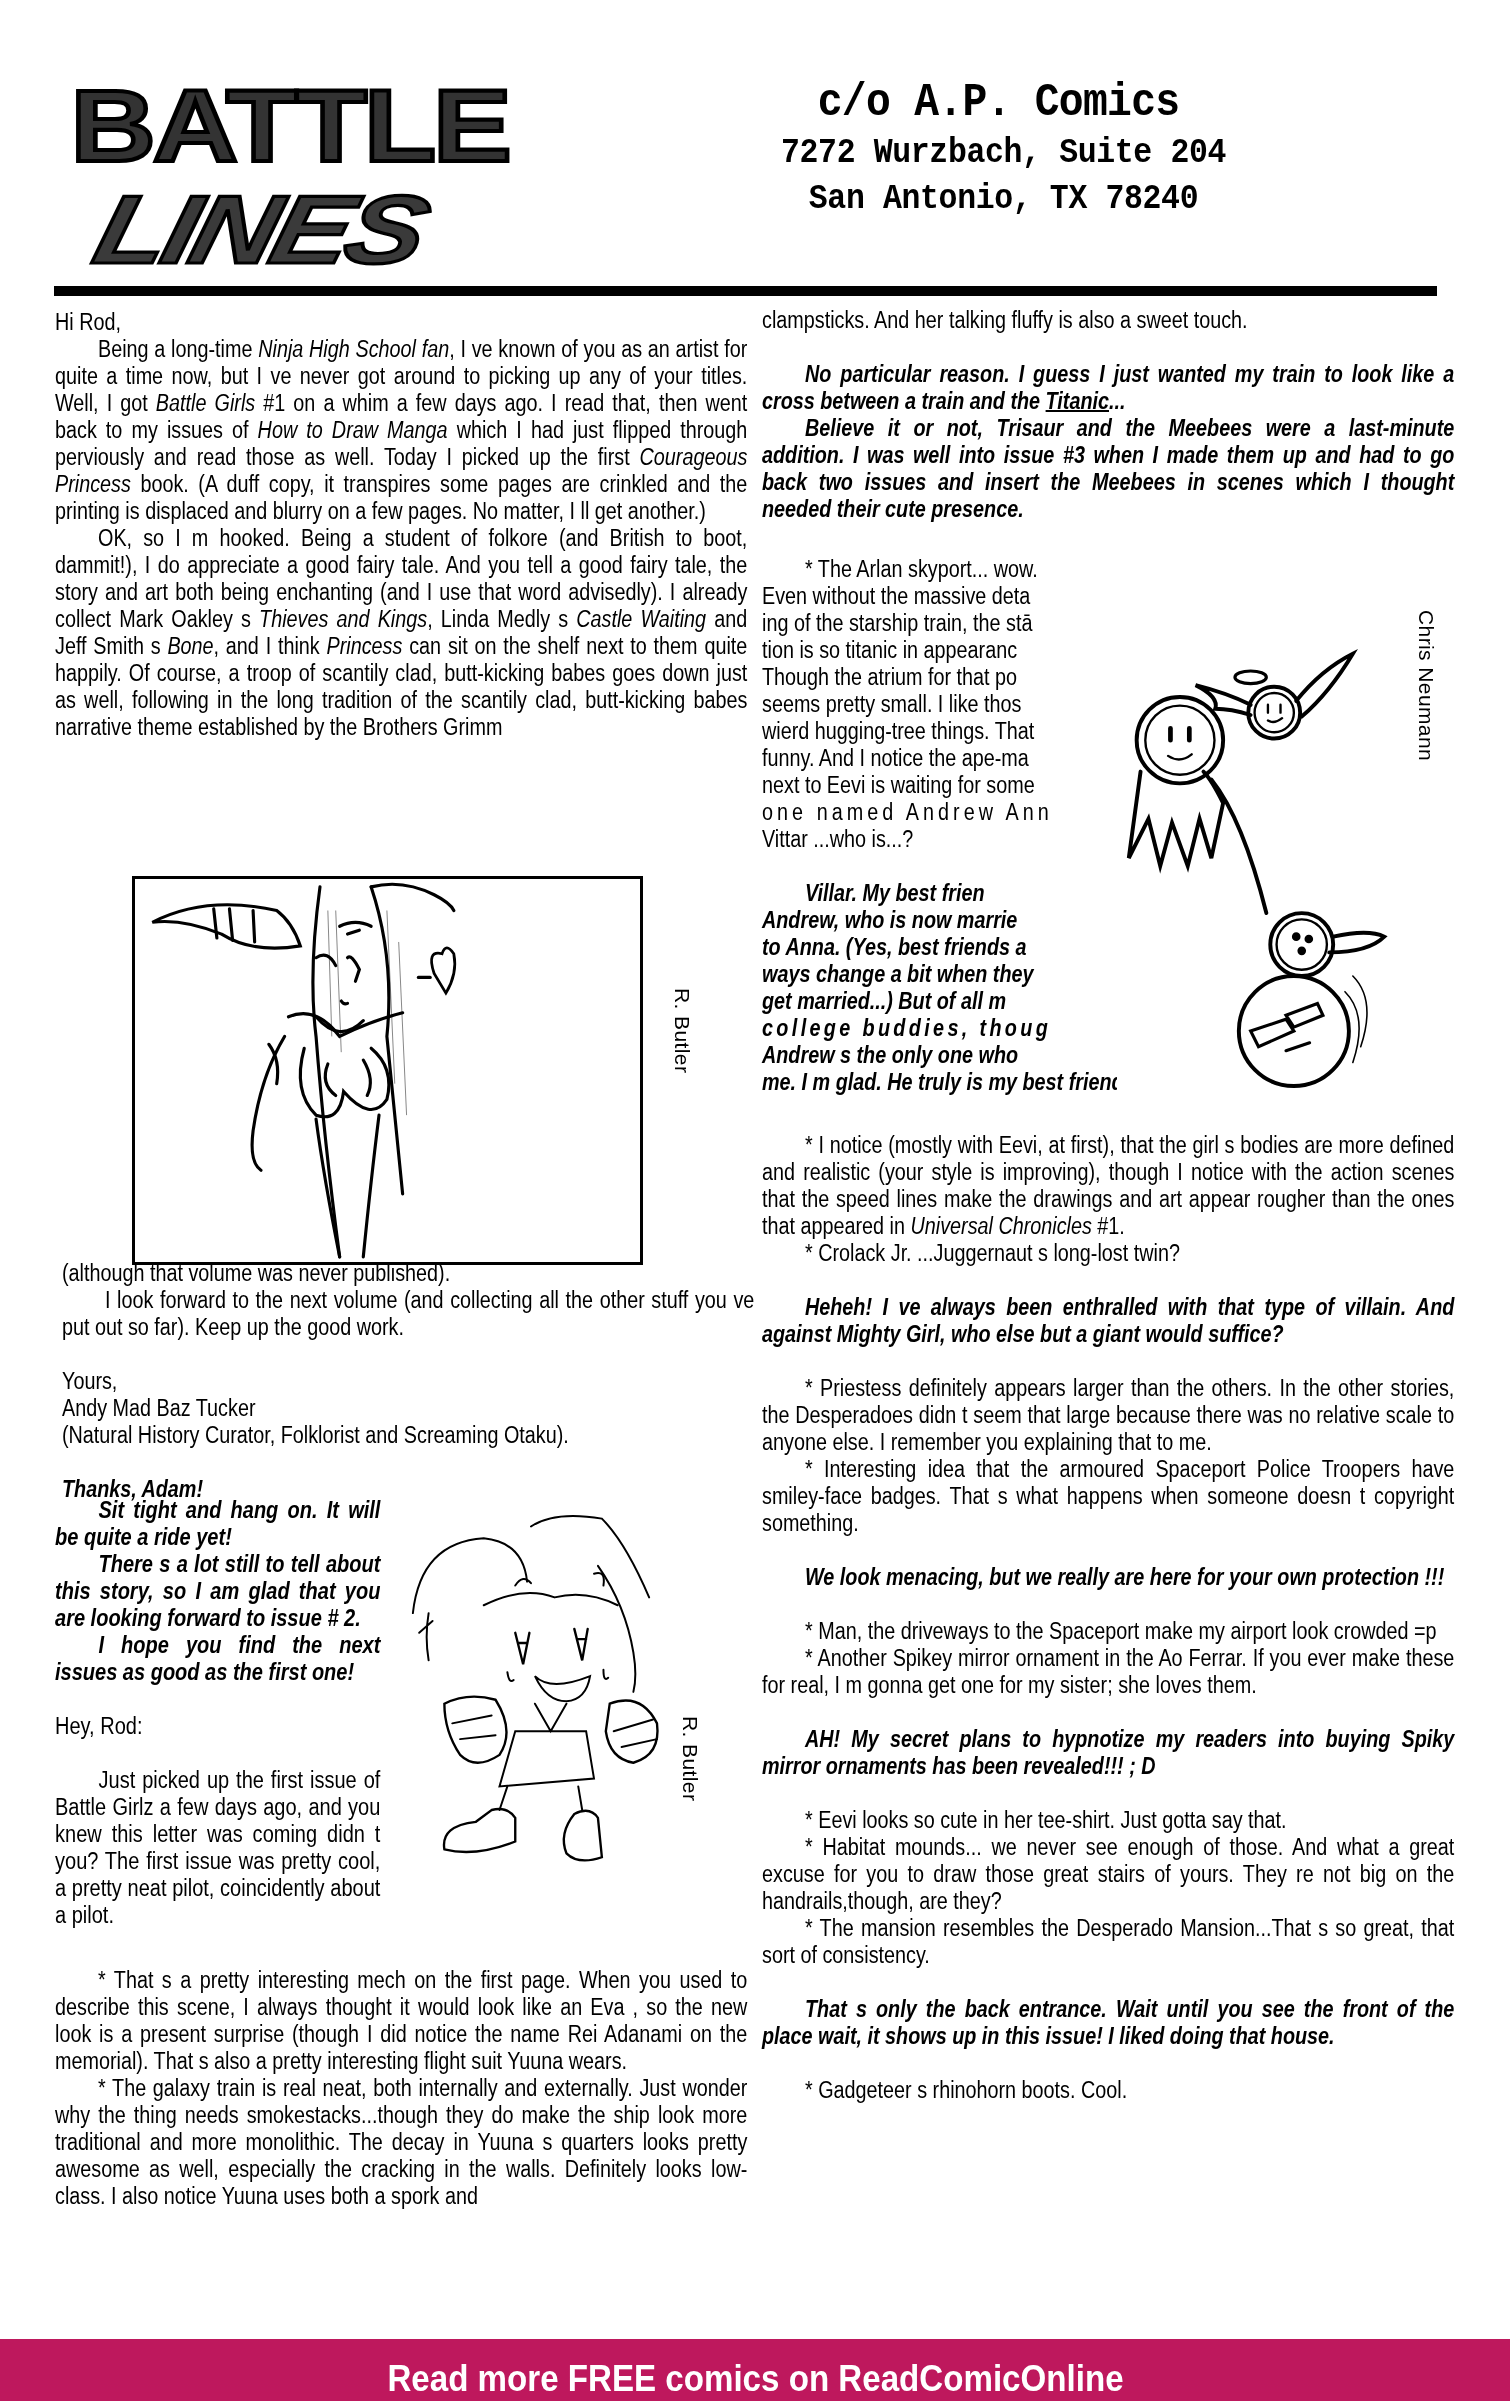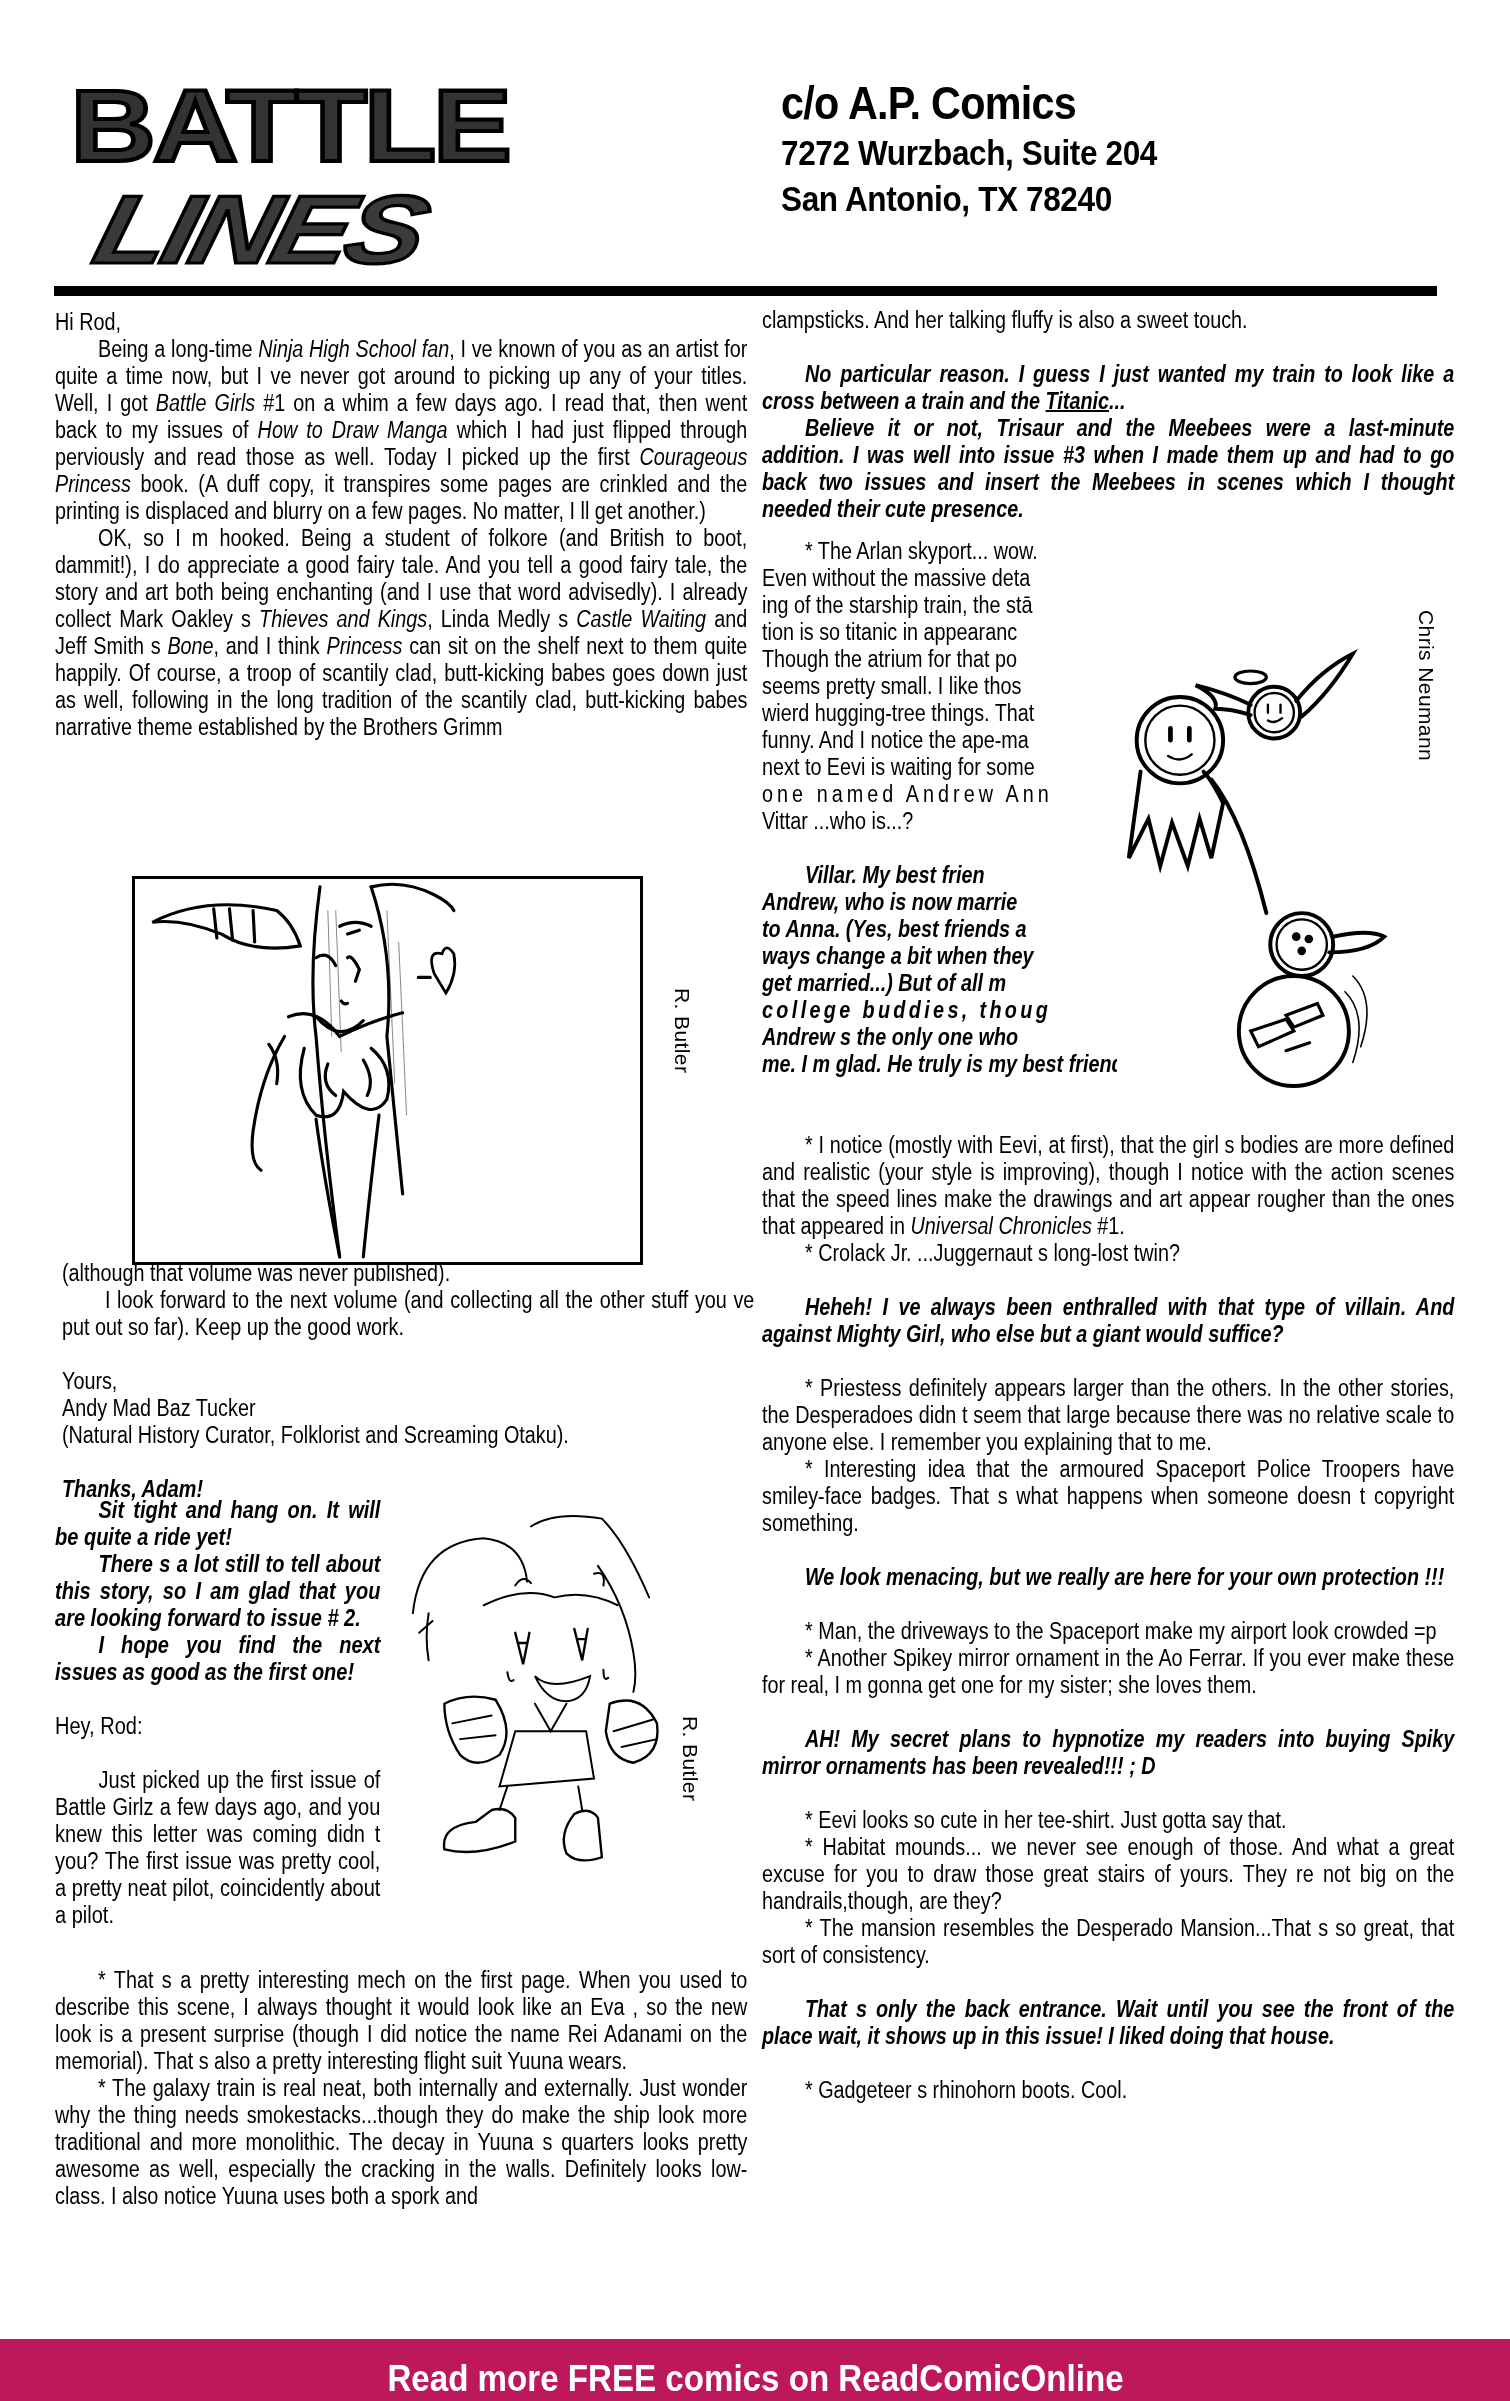--- a/index.html
+++ b/index.html
@@ -3,21 +3,21 @@
 <meta charset="utf-8">
 <style>
   html, body { margin: 0; padding: 0; background: #ffffff; }
   body { width: 1511px; height: 2401px; position: relative; overflow: hidden; color: #000; font-family: "Liberation Sans", sans-serif; }
   .abs { position: absolute; margin-top: 16px; }
 
   
   .logo { left: 47px; top: 59px; width: 653px; height: 212px; }
   .logo-battle { position: absolute; left: 23.6px; top: 0; font-family: "Liberation Sans", sans-serif; font-weight: 900; font-size: 118px; letter-spacing: -3.1px; color: #333; -webkit-text-stroke: 4.7px #000; transform: scaleY(0.86); transform-origin: top left; line-height: 1; }
   .logo-lines { position: absolute; left: 63px; top: 106px; font-family: "Liberation Sans", sans-serif; font-weight: 900; font-style: italic; font-size: 118px; letter-spacing: -4.7px; color: #3a3a3a; -webkit-text-stroke: 3.9px #000; transform: skewX(-14deg) scaleY(0.82); transform-origin: top left; line-height: 1; }
-  .address { left: 781px; top: 59px; font-weight: 700; font-family: Liberation Sans, sans-serif; }
+  .address { left: 781px; top: 59px; font-weight: 700; font-family: Liberation Mono, monospace; text-align: center; }
   .addr1 { font-size: 47px; line-height: 55px; transform: scaleX(0.88); transform-origin: left; letter-spacing: -0.8px; }
   .addr2, .addr3 { font-size: 35px; line-height: 46px; transform: scaleX(0.9); transform-origin: left; letter-spacing: -0.4px; }
   .rule { left: 54px; top: 270px; width: 1383px; height: 10.2px; background: #000; }
 
   
   .col { font-family: Liberation Sans, sans-serif; font-size: 23px; line-height: 27px; text-align: justify; }
   .col p { margin: 0; }
   .ind { text-indent: 50px; }
   .it { font-style: italic; }
   .bi { font-style: italic; font-weight: 700; }
@@ -149,21 +149,21 @@
 
 <div class="blk col" style="left:762px; top:307px;">
   <div class="inner">
     <p>clampsticks.  And her talking fluffy is also a sweet touch.</p>
     <p class="gap"></p>
     <p class="bi ind"><span>No particular reason.  I guess I just wanted my train to look like a cross between a train and the </span><u>Titanic</u><span>...</span></p>
     <p class="bi ind">Believe it or not, Trisaur and the Meebees were a last-minute addition.  I was well into issue #3 when I made them up and had to go back two issues and insert the Meebees in scenes which I thought needed their cute presence.</p>
   </div>
 </div>
 
-<div class="blk col" style="left:762px; top:538px;">
+<div class="blk col" style="left:762px; top:556px;">
   <div style="transform:scaleX(0.86); transform-origin:left top; white-space:nowrap;">
     <div class="ind">* The Arlan skyport... wow.</div>
     <div>Even without the massive deta</div>
     <div>ing of the starship train, the stā</div>
     <div>tion is so titanic in appearanc</div>
     <div>Though the atrium for that po</div>
     <div>seems pretty small.  I like thos</div>
     <div>wierd hugging-tree things.  That</div>
     <div>funny.  And I notice the ape-ma</div>
     <div>next to Eevi is waiting for some</div>

